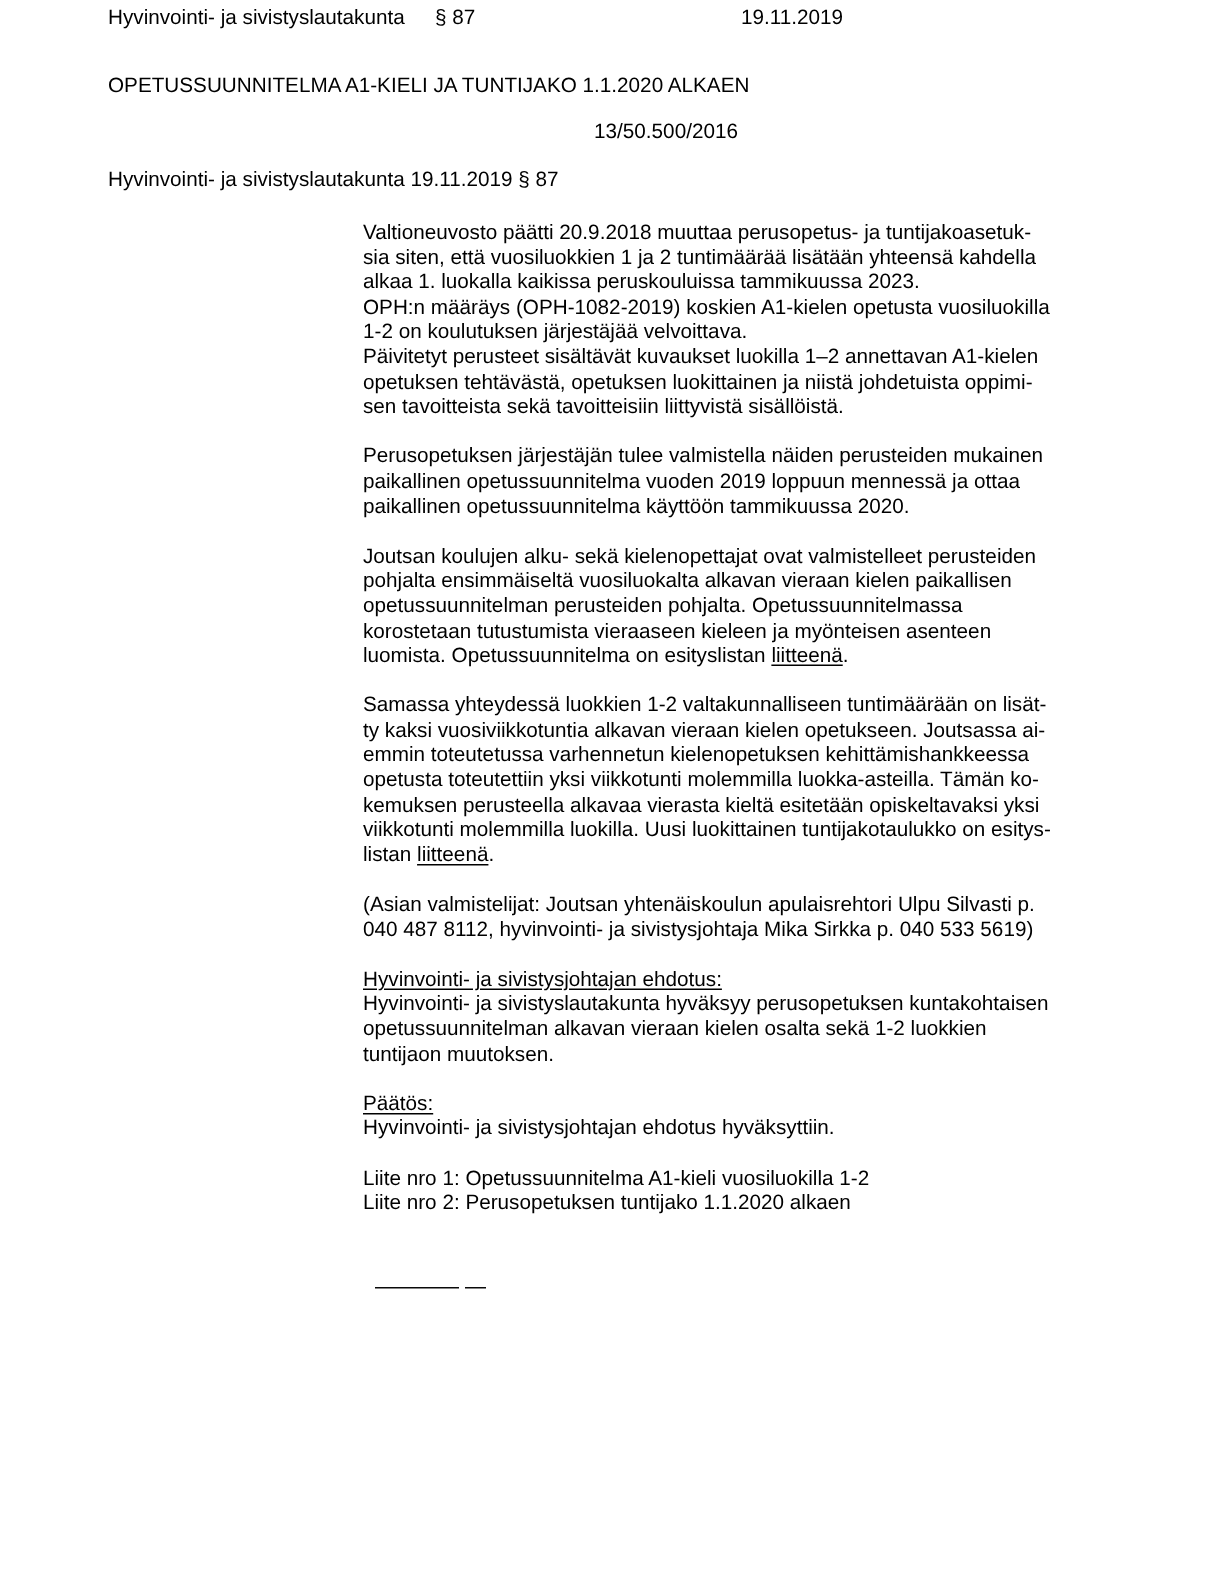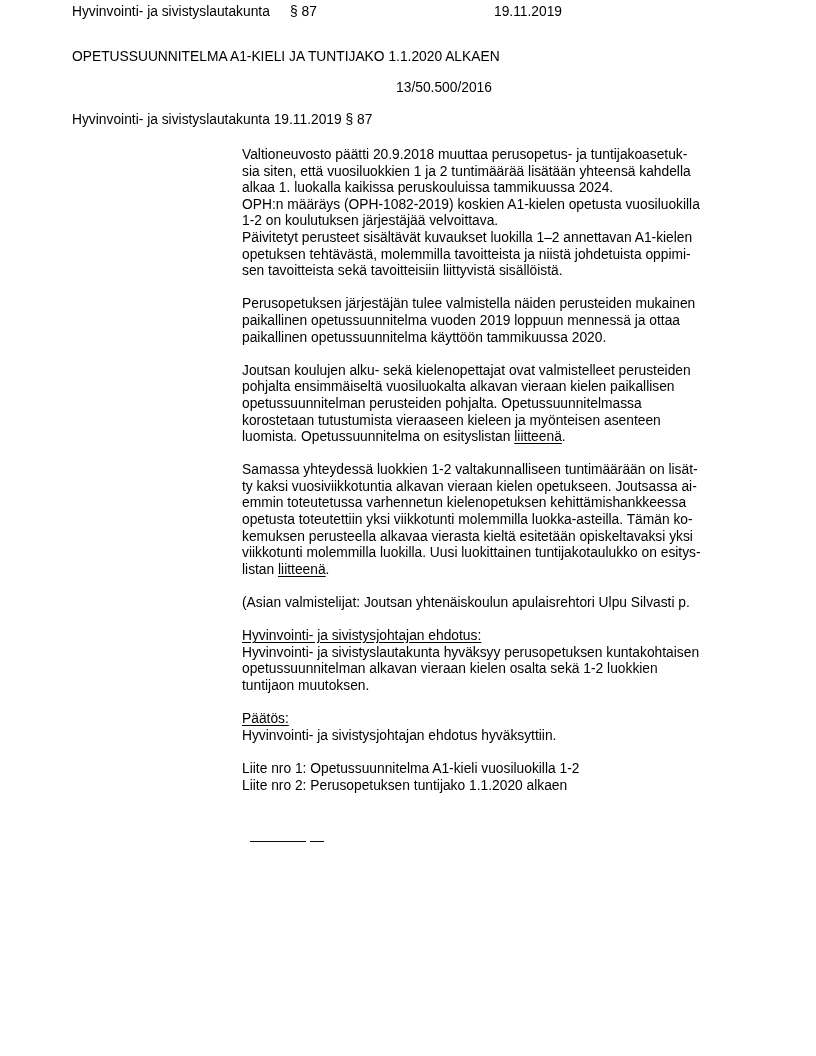--- a/index.html
+++ b/index.html
@@ -49,25 +49,25 @@
   <div class="title">OPETUSSUUNNITELMA A1-KIELI JA TUNTIJAKO 1.1.2020 ALKAEN</div>
 
   <div class="diary">13/50.500/2016</div>
 
   <div class="ref">Hyvinvointi- ja sivistyslautakunta 19.11.2019 § 87</div>
 
   <div class="doc-body" id="doc-body">
       <div class="paragraph">
         <div class="line"><span>Valtioneuvosto päätti 20.9.2018 muuttaa perusopetus- ja tuntijakoasetuk-</span></div>
         <div class="line"><span>sia siten, että vuosiluokkien 1 ja 2 tuntimäärää lisätään yhteensä kahdella</span></div>
-        <div class="line"><span>alkaa 1. luokalla kaikissa peruskouluissa tammikuussa 2024.</span></div>
+        <div class="line"><span>alkaa 1. luokalla kaikissa peruskouluissa tammikuussa 2023.</span></div>
         <div class="line"><span>OPH:n määräys (OPH-1082-2019) koskien A1-kielen opetusta vuosiluokilla</span></div>
         <div class="line"><span>1-2 on koulutuksen järjestäjää velvoittava.</span></div>
         <div class="line"><span>Päivitetyt perusteet sisältävät kuvaukset luokilla 1–2 annettavan A1-kielen</span></div>
-        <div class="line"><span>opetuksen tehtävästä, molemmilla tavoitteista ja niistä johdetuista oppimi-</span></div>
+        <div class="line"><span>opetuksen tehtävästä, opetuksen luokittainen ja niistä johdetuista oppimi-</span></div>
         <div class="line"><span>sen tavoitteista sekä tavoitteisiin liittyvistä sisällöistä.</span></div>
       </div>
       <div class="paragraph">
         <div class="line"><span>Perusopetuksen järjestäjän tulee valmistella näiden perusteiden mukainen</span></div>
         <div class="line"><span>paikallinen opetussuunnitelma vuoden 2019 loppuun mennessä ja ottaa</span></div>
         <div class="line"><span>paikallinen opetussuunnitelma käyttöön tammikuussa 2020.</span></div>
       </div>
       <div class="paragraph">
         <div class="line"><span>Joutsan koulujen alku- sekä kielenopettajat ovat valmistelleet perusteiden</span></div>
         <div class="line"><span>pohjalta ensimmäiseltä vuosiluokalta alkavan vieraan kielen paikallisen</span></div>
@@ -79,20 +79,21 @@
         <div class="line"><span>Samassa yhteydessä luokkien 1-2 valtakunnalliseen tuntimäärään on lisät-</span></div>
         <div class="line"><span>ty kaksi vuosiviikkotuntia alkavan vieraan kielen opetukseen. Joutsassa ai-</span></div>
         <div class="line"><span>emmin toteutetussa varhennetun kielenopetuksen kehittämishankkeessa</span></div>
         <div class="line"><span>opetusta toteutettiin yksi viikkotunti molemmilla luokka-asteilla. Tämän ko-</span></div>
         <div class="line"><span>kemuksen perusteella alkavaa vierasta kieltä esitetään opiskeltavaksi yksi</span></div>
         <div class="line"><span>viikkotunti molemmilla luokilla. Uusi luokittainen tuntijakotaulukko on esitys-</span></div>
         <div class="line"><span>listan </span><span class="u">liitteenä</span><span>.</span></div>
       </div>
       <div class="paragraph">
         <div class="line"><span>(Asian valmistelijat: Joutsan yhtenäiskoulun apulaisrehtori Ulpu Silvasti p.</span></div>
+        <div class="line"><span>040 487 8112, hyvinvointi- ja sivistysjohtaja Mika Sirkka p. 040 533 5619)</span></div>
       </div>
       <div class="paragraph">
         <div class="line"><span class="u">Hyvinvointi- ja sivistysjohtajan ehdotus:</span></div>
         <div class="line"><span>Hyvinvointi- ja sivistyslautakunta hyväksyy perusopetuksen kuntakohtaisen</span></div>
         <div class="line"><span>opetussuunnitelman alkavan vieraan kielen osalta sekä 1-2 luokkien</span></div>
         <div class="line"><span>tuntijaon muutoksen.</span></div>
       </div>
       <div class="paragraph">
         <div class="line"><span class="u">Päätös:</span></div>
         <div class="line"><span>Hyvinvointi- ja sivistysjohtajan ehdotus hyväksyttiin.</span></div>

